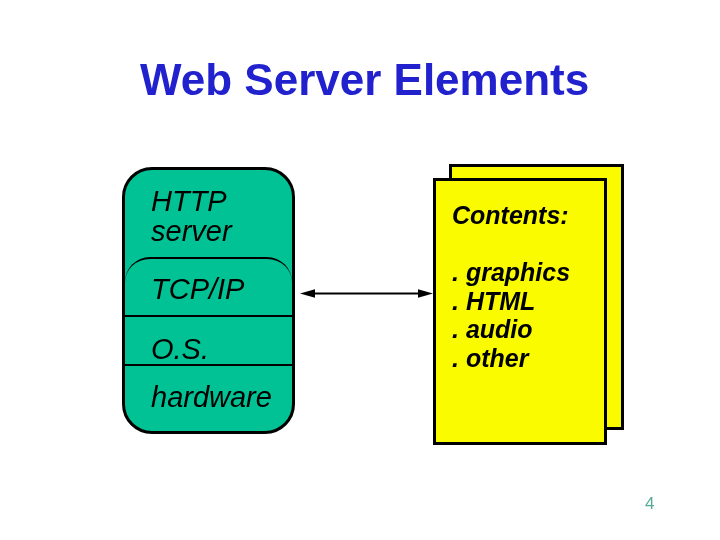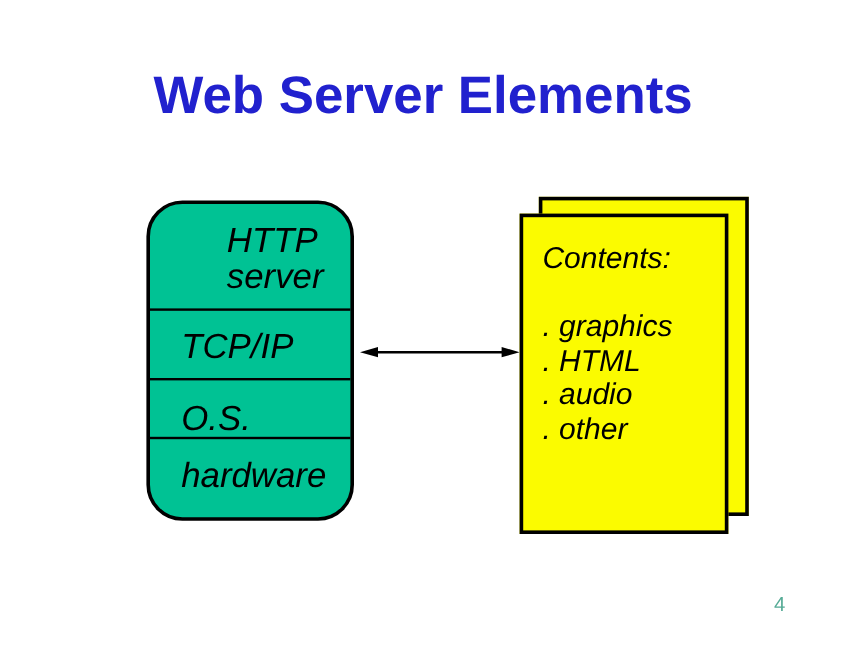--- a/index.html
+++ b/index.html
@@ -9,21 +9,21 @@
     width: 720px;
     height: 540px;
     background: #ffffff;
     font-family: "Liberation Sans", sans-serif;
     overflow: hidden;
   }
   .slide { position: absolute; inset: 0; }
 
   .slide-title {
     position: absolute;
-    left: 128px;
+    left: 140px;
     top: 56px;
     width: 460px;
     font-size: 44px;
     line-height: 48px;
     color: #2121CE;
     white-space: nowrap;
   }
 
   
   .stack-box {
@@ -39,22 +39,22 @@
     flex-direction: column;
   }
   .stack-layer {
     font-style: italic;
     font-size: 29px;
     line-height: 30px;
     color: #000000;
     padding-left: 26px;
     padding-right: 28px;
   }
-  .stack-layer.l1 { height: 87px; padding-top: 16px; margin-left: 38px; }
-  .stack-layer.l2 { height: 58px; padding-top: 15px; border-top: 2px solid #000; }
+  .stack-layer.l1 { height: 87px; padding-top: 16px; }
+  .stack-layer.l2 { height: 58px; padding-top: 15px; border-top: 2px solid #000; border-radius: 25px; }
   .stack-layer.l3 { height: 49px; padding-top: 17px; border-top: 2px solid #000; }
   .stack-layer.l4 { height: 54px; padding-top: 16px; border-top: 2px solid #000; }
 
   
   .connector {
     position: absolute;
     left: 300px;
     top: 286px;
     width: 133px;
     height: 15px;
@@ -80,20 +80,21 @@
     border: 3px solid #000000;
     padding: 20px 10px 0 16px;
   }
   .contents-heading,
   .contents-item {
     font-style: italic;
     font-size: 25px;
     line-height: 28.5px;
     color: #000000;
     white-space: nowrap;
+    font-weight: bold;
   }
   .contents-spacer { height: 28.5px; }
 
   .page-number {
     position: absolute;
     left: 645px;
     top: 494px;
     font-size: 17px;
     line-height: 20px;
     color: #56AB96;

